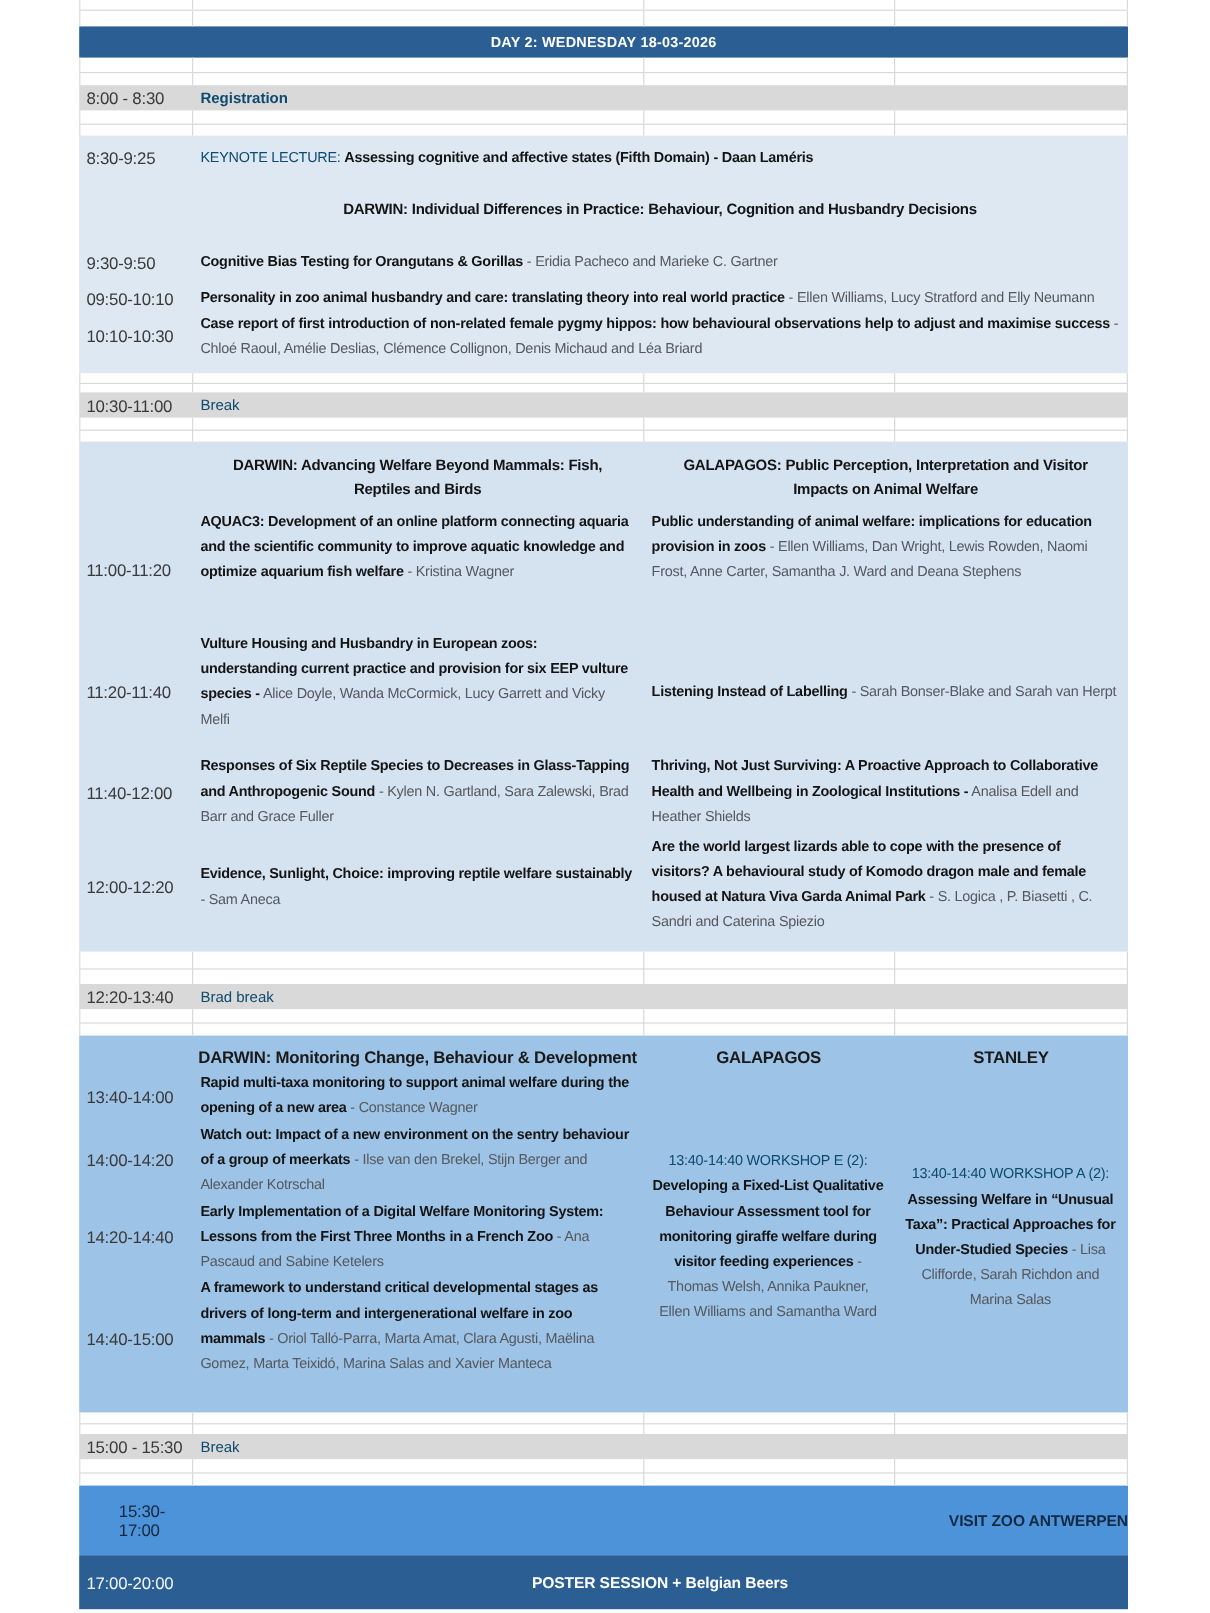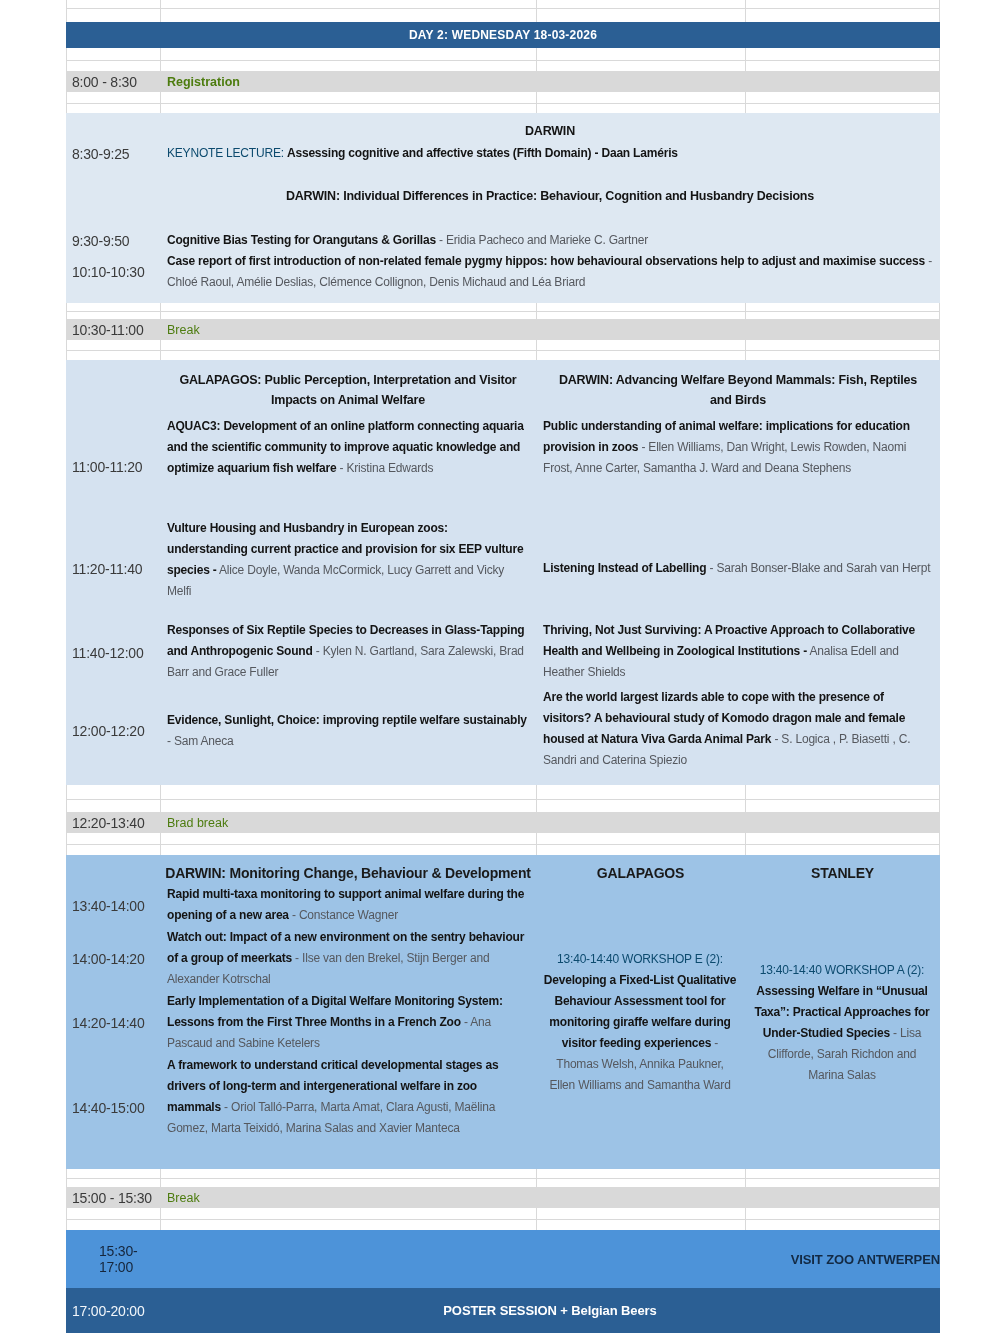--- a/index.html
+++ b/index.html
@@ -39,21 +39,21 @@
     display:flex; align-items:center; letter-spacing:-0.2px;
   }
 
   
   .day-header {
     height:26px; background:#2b5f94; color:#ffffff;
     font-weight:bold; font-size:12px; letter-spacing:0.2px;
     display:flex; align-items:center; justify-content:center;
   }
   .gray-row { background:#d9d9d9; height:21px; align-items:center; font-size:12.5px; }
-  .gray-row .lbl { padding-left:7px; color:#4d7c0f; }
+  .gray-row .lbl { padding-left:7px; color:#0c4a6e; }
   .gray-row .lbl.bold { font-weight:bold; }
 
   
   .block-light { background:#dee8f2; }
   .block-mid   { background:#d5e2f0; }
   .block-deep  { background:#9dc3e6; }
 
   .talk { font-size:12px; line-height:21px; padding:0 8px 0 7px; letter-spacing:-0.2px; }
   .talk .t   { font-weight:bold; color:#141414; }
   .talk .a   { color:#55585e; }
@@ -126,42 +126,45 @@
   <div class="gap h23 split"></div>
 
   <div class="gray-row row2">
     <div class="time">8:00 - 8:30</div>
     <div class="lbl bold">Registration</div>
   </div>
 
   <div class="gap h21 split"></div>
 
   <div class="block-light kb">
-    <div class="row2">
-      <div></div>
-      <div class="room-head">DARWIN</div>
-    </div>
     <div class="row2 krow">
       <div class="time">8:30-9:25</div>
       <div class="talk">
         <span class="pre">KEYNOTE LECTURE:</span>
         <span class="t">Assessing cognitive and affective states (Fifth Domain) - Daan Laméris</span>
       </div>
     </div>
     <div class="row2 session-head-row">
       <div></div>
       <div class="session-head">DARWIN: Individual Differences in Practice: Behaviour, Cognition and Husbandry Decisions</div>
     </div>
     <div class="row2 talkrow1">
       <div class="time">9:30-9:50</div>
       <div class="talk">
         <span class="t">Cognitive Bias Testing for Orangutans &amp; Gorillas</span>
         <span class="a">- Eridia Pacheco and Marieke C. Gartner</span>
       </div>
     </div>
+    <div class="row2 talkrow2">
+      <div class="time">09:50-10:10</div>
+      <div class="talk">
+        <span class="t">Personality in zoo animal husbandry and care: translating theory into real world practice</span>
+        <span class="a">- Ellen Williams, Lucy Stratford and Elly Neumann</span>
+      </div>
+    </div>
     <div class="row2">
       <div class="time">10:10-10:30</div>
       <div class="talk">
         <span class="t">Case report of first introduction of non-related female pygmy hippos: how behavioural observations help to adjust and maximise success</span>
         <span class="a">- Chloé Raoul, Amélie Deslias, Clémence Collignon, Denis Michaud and Léa Briard</span>
       </div>
     </div>
   </div>
 
   <div class="gap h16 split"></div>
@@ -169,29 +172,29 @@
   <div class="gray-row row2">
     <div class="time">10:30-11:00</div>
     <div class="lbl">Break</div>
   </div>
 
   <div class="gap h20 split"></div>
 
   <div class="block-mid mb">
     <div class="row3 heads">
       <div></div>
+      <div class="session-head">DARWIN: Advancing Welfare Beyond Mammals: Fish, Reptiles and Birds</div>
       <div class="session-head">GALAPAGOS: Public Perception, Interpretation and Visitor Impacts on Animal Welfare</div>
-      <div class="session-head">DARWIN: Advancing Welfare Beyond Mammals: Fish, Reptiles and Birds</div>
     </div>
 
     <div class="row3 trow minr1">
       <div class="time">11:00-11:20</div>
       <div class="talk">
         <span class="t">AQUAC3: Development of an online platform connecting aquaria and the scientific community to improve aquatic knowledge and optimize aquarium fish welfare</span>
-        <span class="a">- Kristina Edwards</span>
+        <span class="a">- Kristina Wagner</span>
       </div>
       <div class="talk">
         <span class="t">Public understanding of animal welfare: implications for education provision in zoos</span>
         <span class="a">- Ellen Williams, Dan Wright, Lewis Rowden, Naomi Frost, Anne Carter, Samantha J. Ward and Deana Stephens</span>
       </div>
     </div>
 
     <div class="row3 trow minr2">
       <div class="time">11:20-11:40</div>
       <div class="talk">

